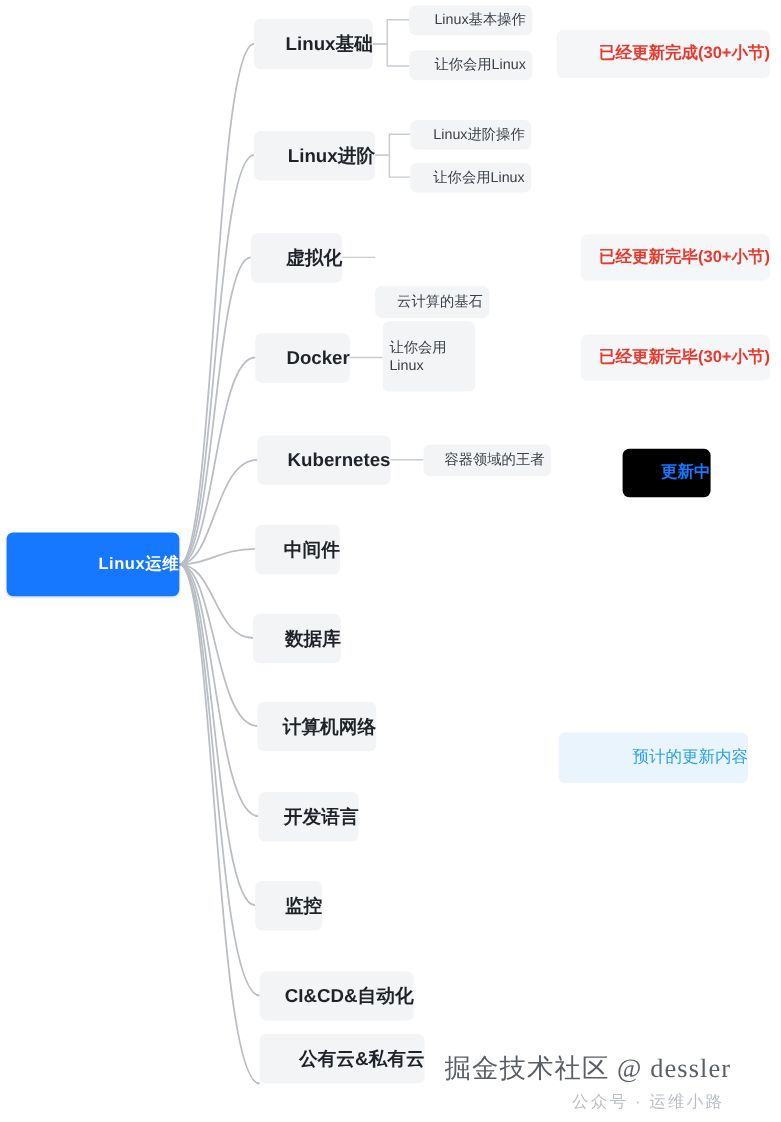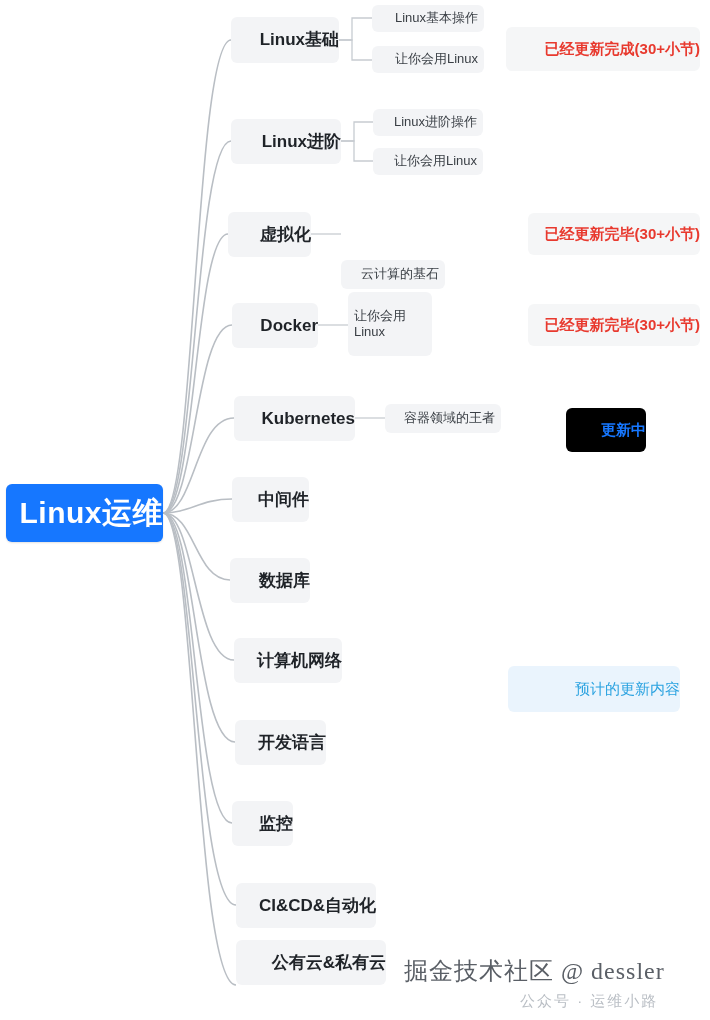--- a/index.html
+++ b/index.html
@@ -33,21 +33,21 @@
     display: flex;
     align-items: center;
     justify-content: flex-end;
     text-align: center;
     border-radius: 6px;
     line-height: 1.25;
   }
   .root {
     background: #1677ff;
     color: #ffffff;
-    font-size: 30px;
+    font-size: 15px;
     font-weight: bold;
     letter-spacing: 0.5px;
     box-shadow: 0 1px 2px rgba(0,0,0,0.12);
   }
   .topic {
     background: #f3f4f6;
     color: #1f2328;
     font-size: 17px;
     font-weight: bold;
   }

